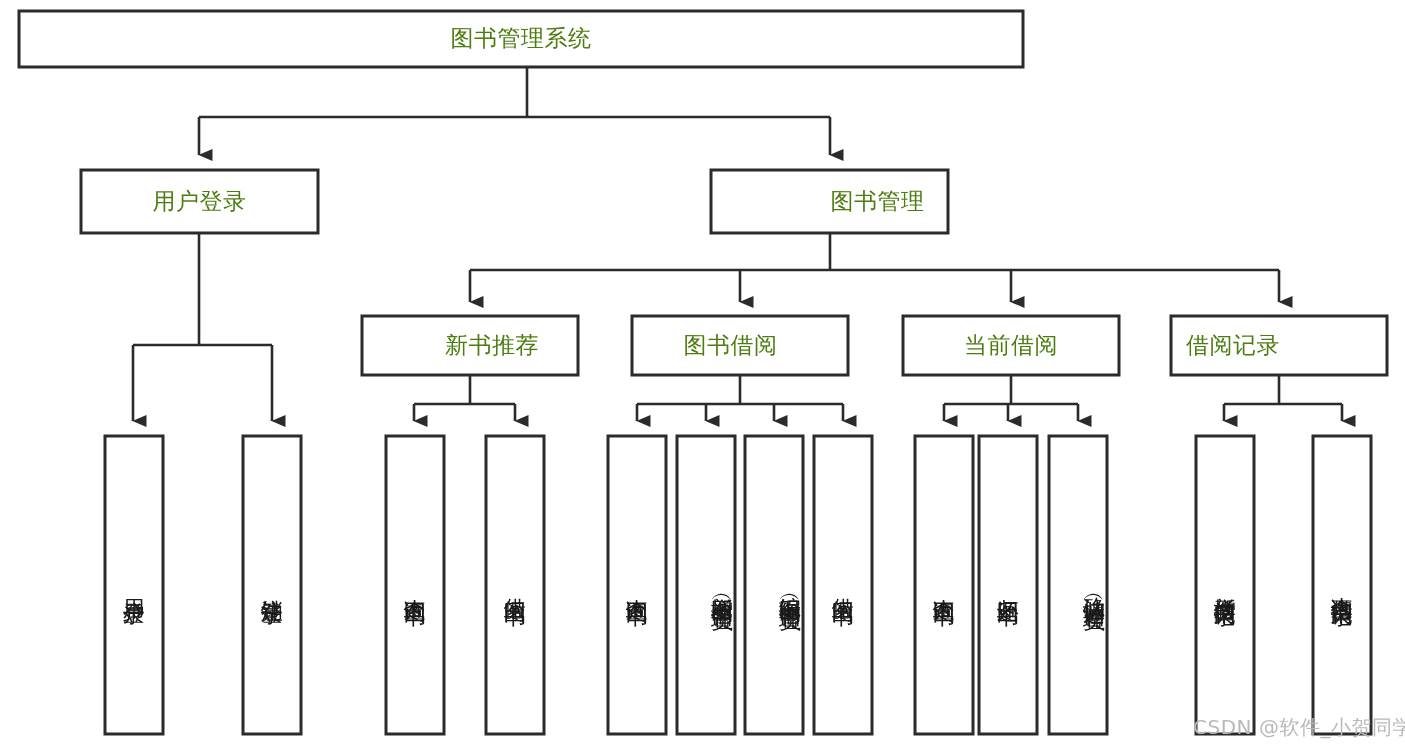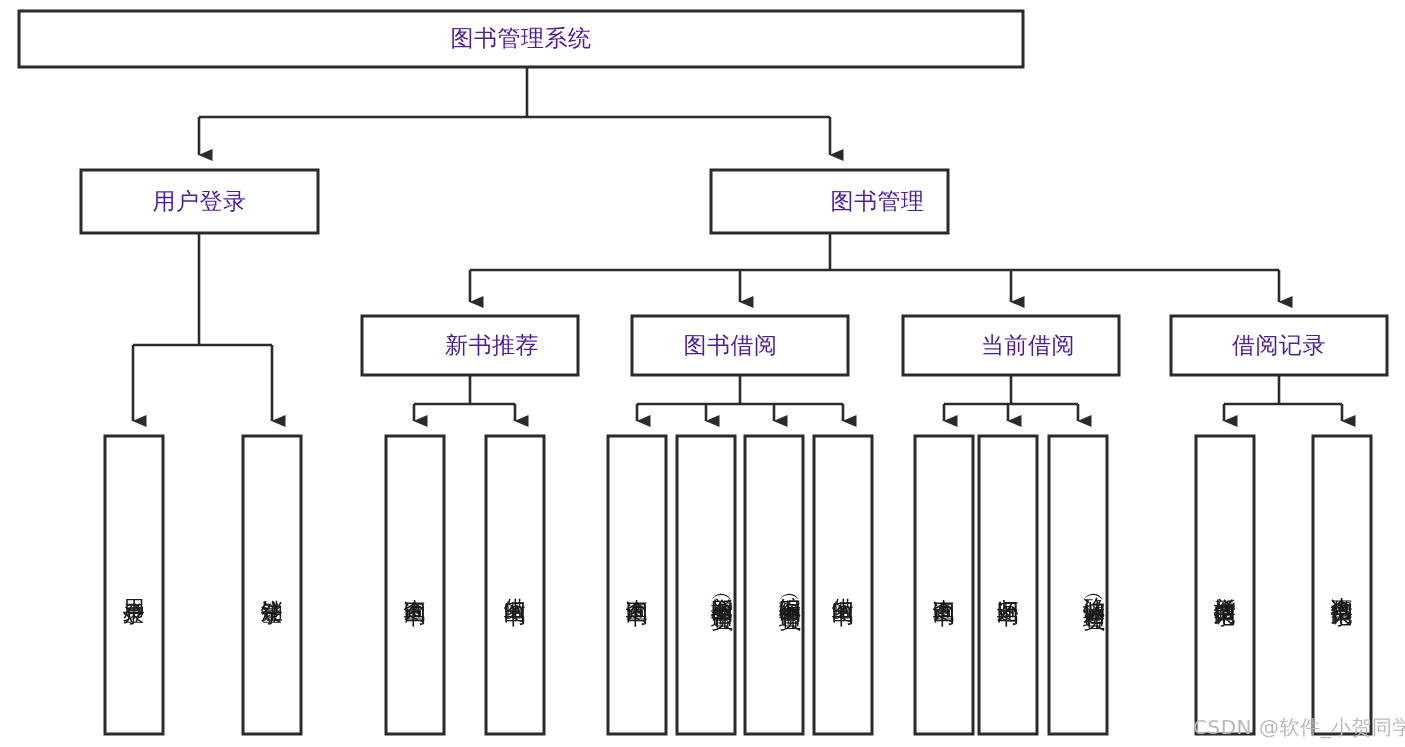--- a/index.html
+++ b/index.html
@@ -41,21 +41,21 @@
   }
   .arrow-head {
     fill: #2b2b2b;
     stroke: none;
   }
   .node-label-h {
     position: absolute;
     display: flex;
     align-items: center;
     justify-content: center;
-    color: #4c1d95;
+    color: #4d7c0f;
     font-size: 23px;
     line-height: 1.1;
     letter-spacing: 0.5px;
     white-space: nowrap;
     pointer-events: none;
   }
   .node-label-v {
     position: absolute;
     display: flex;
     align-items: center;
@@ -165,23 +165,23 @@
   <div class="node-label-h" style="left:19px; top:11px; width:1004px; height:56px;">图书管理系统</div>
 
   <div class="node-label-h" style="left:81px; top:170px; width:237px; height:63px;">用户登录</div>
 
   <div class="node-label-h" style="left:711px; top:170px; width:237px; height:63px;margin-left:48px;">图书管理</div>
 
   <div class="node-label-h" style="left:362px; top:316px; width:260px; height:59px;">新书推荐</div>
 
   <div class="node-label-h" style="left:632px; top:316px; width:197px; height:59px;">图书借阅</div>
 
-  <div class="node-label-h" style="left:903px; top:316px; width:216px; height:59px;padding-left:17px;">当前借阅</div>
-
-  <div class="node-label-h" style="left:1171px; top:316px; width:216px; height:59px;">借阅记录</div>
+  <div class="node-label-h" style="left:903px; top:316px; width:216px; height:59px;">当前借阅</div>
+
+  <div class="node-label-h" style="left:1125px; top:316px; width:216px; height:59px;">借阅记录</div>
 
   <div class="node-label-v" style="left:105px; top:436px; width:58px; height:298px;">用户登录</div>
 
   <div class="node-label-v" style="left:243px; top:436px; width:58px; height:298px;">注销登录</div>
 
   <div class="node-label-v" style="left:386px; top:436px; width:58px; height:298px;">查询图书</div>
 
   <div class="node-label-v" style="left:486px; top:436px; width:58px; height:298px;">借阅图书</div>
 
   <div class="node-label-v" style="left:608px; top:436px; width:58px; height:298px;">查询图书</div>

